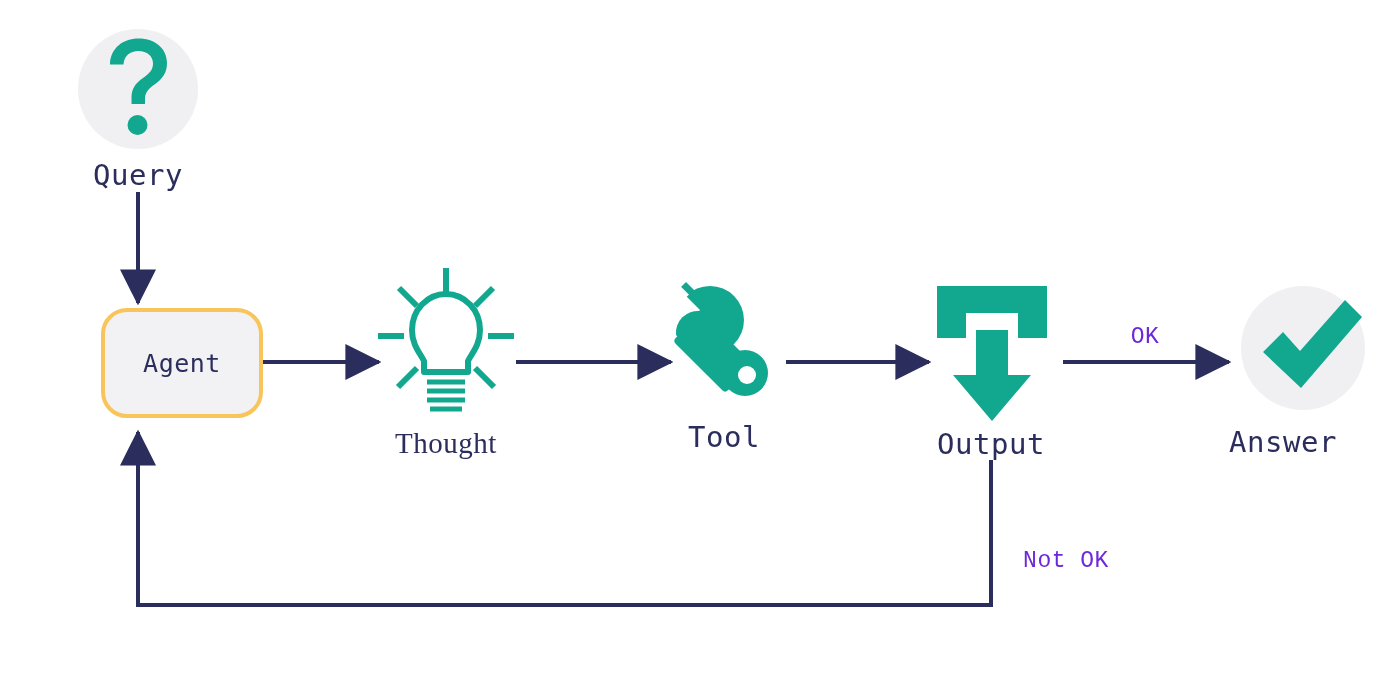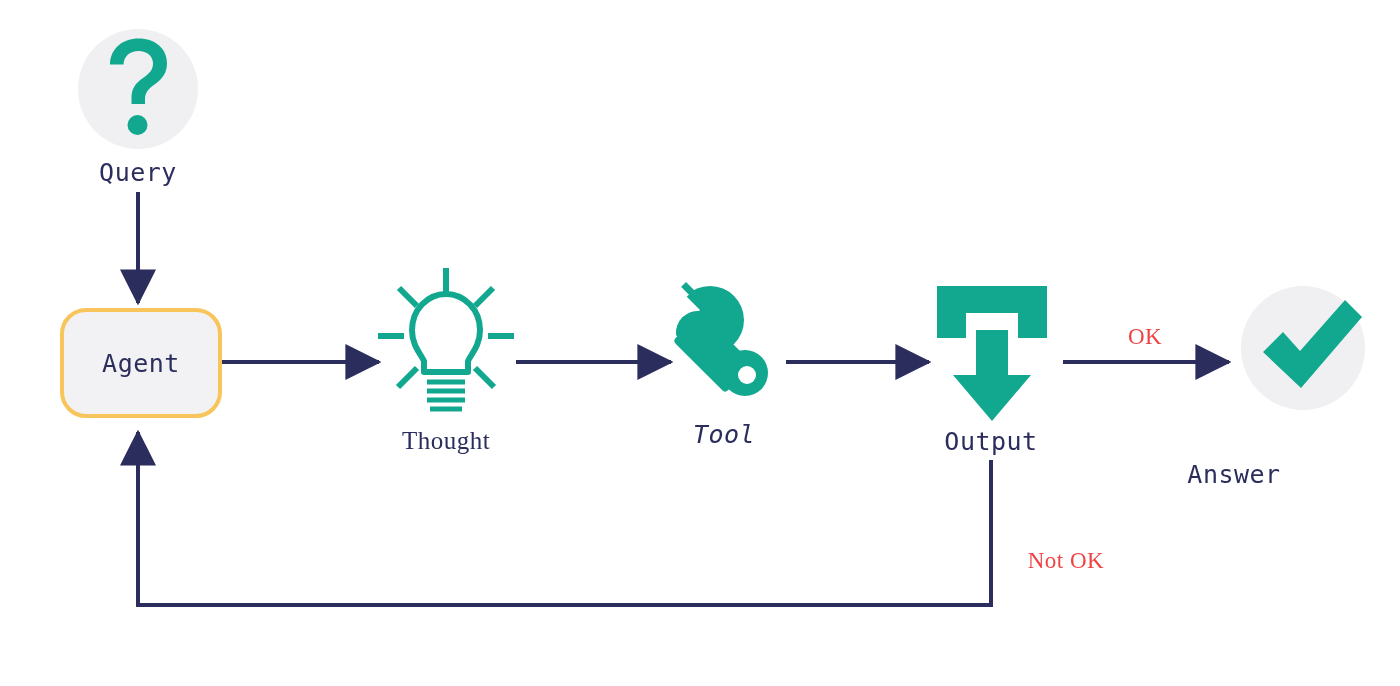--- a/index.html
+++ b/index.html
@@ -20,47 +20,48 @@
   #diagram-svg {
     position: absolute;
     left: 0;
     top: 0;
     width: 1400px;
     height: 686px;
   }
   .node-label {
     position: absolute;
     font-family: "DejaVu Sans Mono", monospace;
-    font-size: 25px;
+    font-size: 29px;
     color: #2B2D5C;
     letter-spacing: 0.5px;
     white-space: nowrap;
     text-align: center;
     transform: translateX(-50%);
     user-select: none;
   }
   .edge-label {
     position: absolute;
-    font-family: Liberation Serif, serif;
+    font-family: Liberation Mono, monospace;
     font-size: 23px;
-    color: #ef4444;
+    color: #6d28d9;
     letter-spacing: 0.5px;
     white-space: nowrap;
     transform: translateX(-50%);
     user-select: none;
   }
   .agent-box {
     position: absolute;
     box-sizing: border-box;
     display: flex;
     align-items: center;
     justify-content: center;
     background: #F2F2F4;
     border: 4px solid #F8C55C;
     border-radius: 26px;
+    margin-left: 41px;
   }
   .agent-box-label {
     font-family: "DejaVu Sans Mono", monospace;
     font-size: 25px;
     color: #2B2D5C;
     letter-spacing: 0.5px;
     user-select: none;
   }
 </style>
 </head>
@@ -176,23 +177,23 @@
   </svg>
 
   <div class="agent-box" style="left:60px; top:308px; width:162px; height:110px;">
     <span class="agent-box-label">Agent</span>
   </div>
 
   <div class="node-label" style="left:138px; top:158px;">Query</div>
 
   <div class="node-label" style="left:446px; top:427px;font-family:Liberation Serif, serif;">Thought</div>
 
-  <div class="node-label" style="left:724px; top:420px;font-style:italic;">Tool</div>
+  <div class="node-label" style="left:724px; top:420px;">Tool</div>
 
   <div class="node-label" style="left:991px; top:427px;text-align:right;">Output</div>
 
-  <div class="node-label" style="left:1234px; top:425px;margin-top:35px;">Answer</div>
+  <div class="node-label" style="left:1283px; top:425px;">Answer</div>
 
   <div class="edge-label" style="left:1145px; top:324px;">OK</div>
 
   <div class="edge-label" style="left:1066px; top:548px;">Not OK</div>
 
 </div>
 
 </body></html>

